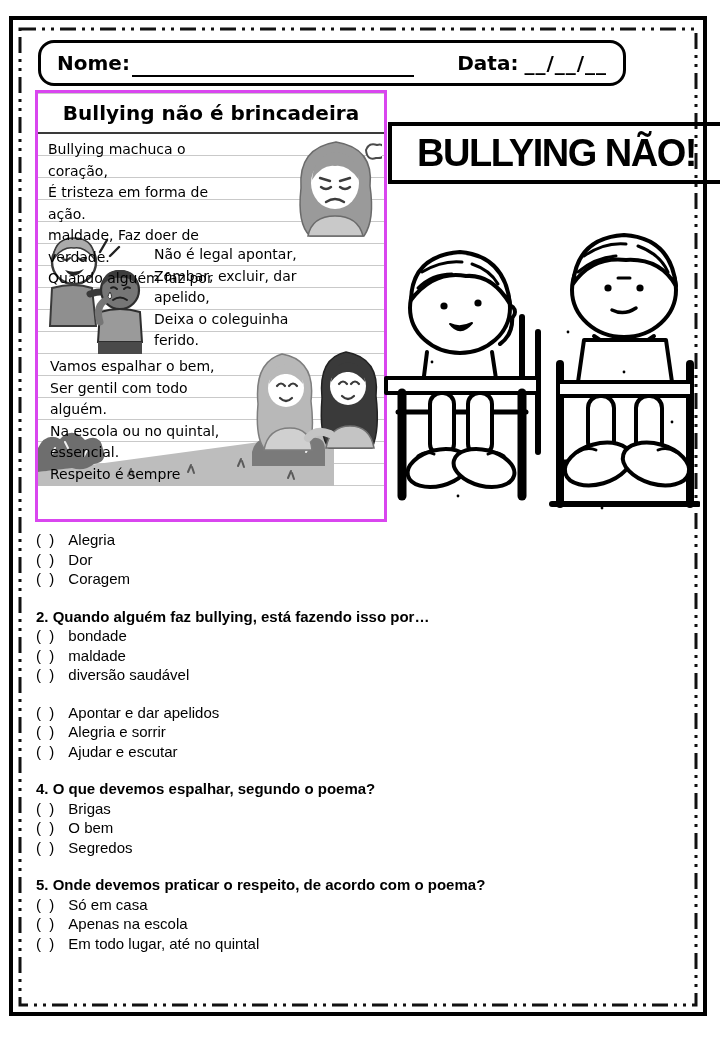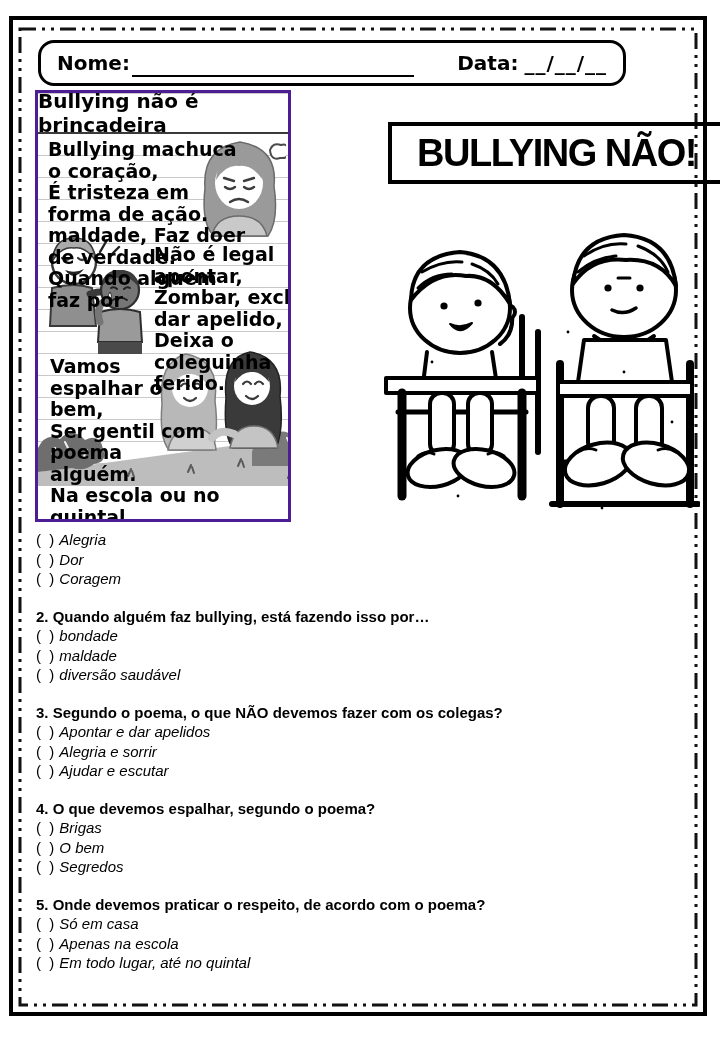--- a/index.html
+++ b/index.html
@@ -13,30 +13,30 @@
   .frame-dash{position:absolute;left:0;top:0;width:100%;height:100%;pointer-events:none;}
   
   .nome-box{position:absolute;left:38px;top:40px;width:588px;height:46px;
     border:3px solid #000;border-radius:16px;box-sizing:border-box;
     display:flex;align-items:center;padding:0 16px;
     font-family:"DejaVu Sans",sans-serif;font-size:20px;font-weight:600;}
   .nome-line{flex:1;border-bottom:2.5px solid #000;height:26px;margin:0 8px 0 2px;}
   .date-label{margin-right:6px;white-space:nowrap;margin-left:35px;}
   .date-blanks{white-space:pre;letter-spacing:1px;}
   
-  .poster{position:absolute;left:35px;top:90px;width:256px;height:432px;
-    border:3px solid #4c1d95;box-sizing:border-box;background:#fff;overflow:hidden;}
+  .poster{position:absolute;left:35px;top:90px;width:352px;height:432px;
+    border:3px solid #d946ef;box-sizing:border-box;background:#fff;overflow:hidden;}
   .poster-title{height:38px;display:flex;align-items:center;justify-content:center;
     font-family:"DejaVu Sans",sans-serif;font-weight:700;font-size:20px;
     border-top:1px solid #c9c9c9;border-bottom:2px solid #3a3a3a;
     box-shadow:0 2px 0 #d4d4d4;}
   .poster-body{position:relative;height:352px;
     background:repeating-linear-gradient(to bottom,#ffffff 0 21px,#c9c9c9 21px 22px);}
   .stanza{position:absolute;font-family:"DejaVu Sans",sans-serif;
-    font-size:19px;font-weight:700;line-height:21.5px;z-index:3;}
+    font-size:14px;font-weight:400;line-height:21.5px;z-index:3;}
   .st1{left:10px;top:5px;width:198px;}
   .st2{left:116px;top:110px;width:180px;}
   .st3{left:12px;top:222px;width:170px;}
   .ill{position:absolute;z-index:2;}
   .ill-sad{right:2px;top:2px;}
   .ill-mock{left:2px;top:96px;}
   .ill-friends{right:0px;top:212px;}
   .ill-grass{left:0;bottom:0;z-index:1;}
   
   .banner{position:absolute;left:388px;top:122px;width:337px;height:62px;
@@ -44,21 +44,21 @@
     justify-content:center;font-weight:700;font-size:38px;letter-spacing:-1.5px;
     font-family:"Liberation Sans",sans-serif;}
   
   .kids{position:absolute;left:372px;top:212px;}
   
   .questions{position:absolute;left:36px;top:530px;width:656px;font-size:15px;}
   .q-block{margin-bottom:18px;}
   .q-label{font-weight:700;line-height:19.5px;}
   .q-opt{display:flex;line-height:19.5px;}
   .q-paren{white-space:pre;}
-  .q-opt-label{margin-left:5px;font-style:italic;}
+  .q-opt-label{margin-left:14px;}
 </style>
 </head>
 <body>
 
 <div class="frame-solid"></div>
 <svg class="frame-dash" width="720" height="1040">
   <rect x="20" y="29" width="676" height="976" fill="none" stroke="#111" stroke-width="3" stroke-dasharray="16 6 3 6 3 6"></rect>
 </svg>
 
 <div class="nome-box">
@@ -145,21 +145,21 @@
         <path d="M73 70 Q80 65 87 70"></path>
       </g>
       <path d="M70 62 q3 5 0 7 q-4 -1 0 -7 z" fill="#ffffff" stroke="#2e2e2e" stroke-width="1"></path>
       <path d="M60 82 Q80 76 100 82 L102 112 L58 112 Z" fill="#9a9a9a" stroke="#2e2e2e" stroke-width="2"></path>
       <path d="M58 112 L102 112 L102 124 L58 124 Z" fill="#4a4a4a"></path>
       <path d="M60 92 Q55 76 66 70" stroke="#767676" stroke-width="7" fill="none" stroke-linecap="round"></path>
     </svg>
 
     <div class="stanza st3">
       <div>Vamos espalhar o bem,</div>
-      <div>Ser gentil com poema</div>
+      <div>Ser gentil com todo</div>
       <div>alguém.</div>
       <div>Na escola ou no quintal,</div>
       <div>essencial.</div>
       <div>Respeito é sempre</div>
     </div>
     <svg class="ill ill-friends" width="134" height="112" viewBox="0 0 134 112">
       <path d="M32 8 Q4 16 8 58 Q5 92 15 104 L58 104 Q65 88 61 55 Q66 14 32 8 Z" fill="#b8b8b8" stroke="#7e7e7e" stroke-width="1.5"></path>
       <ellipse cx="36" cy="42" rx="18" ry="19" fill="#ffffff"></ellipse>
       <path d="M19 38 Q21 20 36 18 Q52 20 53 38 Q44 27 36 28 Q27 27 19 38 Z" fill="#b8b8b8"></path>
       <path d="M96 6 Q68 12 72 52 Q69 90 79 102 L122 102 Q130 84 126 50 Q130 12 96 6 Z" fill="#3a3a3a" stroke="#222" stroke-width="1.5"></path>
@@ -282,21 +282,20 @@
       <span class="q-paren">(  )</span>
       <span class="q-opt-label">maldade</span>
     </div>
     <div class="q-opt">
       <span class="q-paren">(  )</span>
       <span class="q-opt-label">diversão saudável</span>
     </div>
   </div>
 
   <div class="q-block">
-    <div class="q-label">3. Segundo o poema, o que NÃO devemos fazer com os colegas?</div>
     <div class="q-opt">
       <span class="q-paren">(  )</span>
       <span class="q-opt-label">Apontar e dar apelidos</span>
     </div>
     <div class="q-opt">
       <span class="q-paren">(  )</span>
       <span class="q-opt-label">Alegria e sorrir</span>
     </div>
     <div class="q-opt">
       <span class="q-paren">(  )</span>

